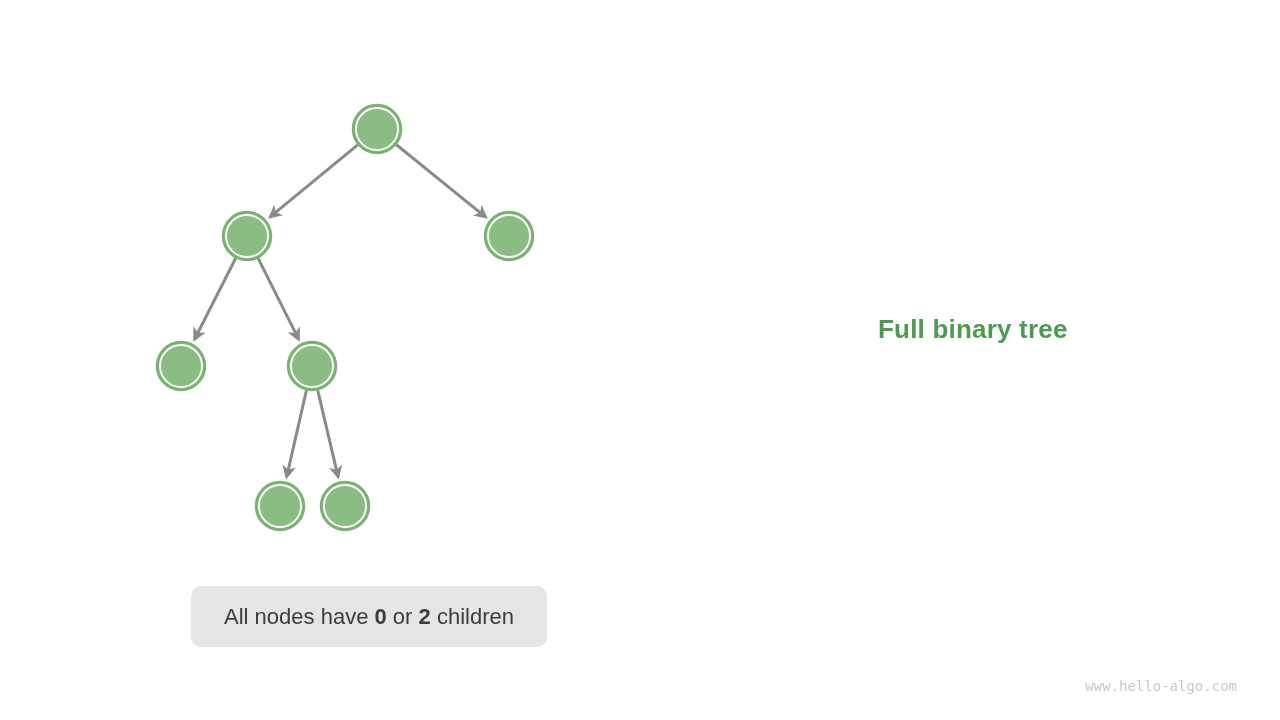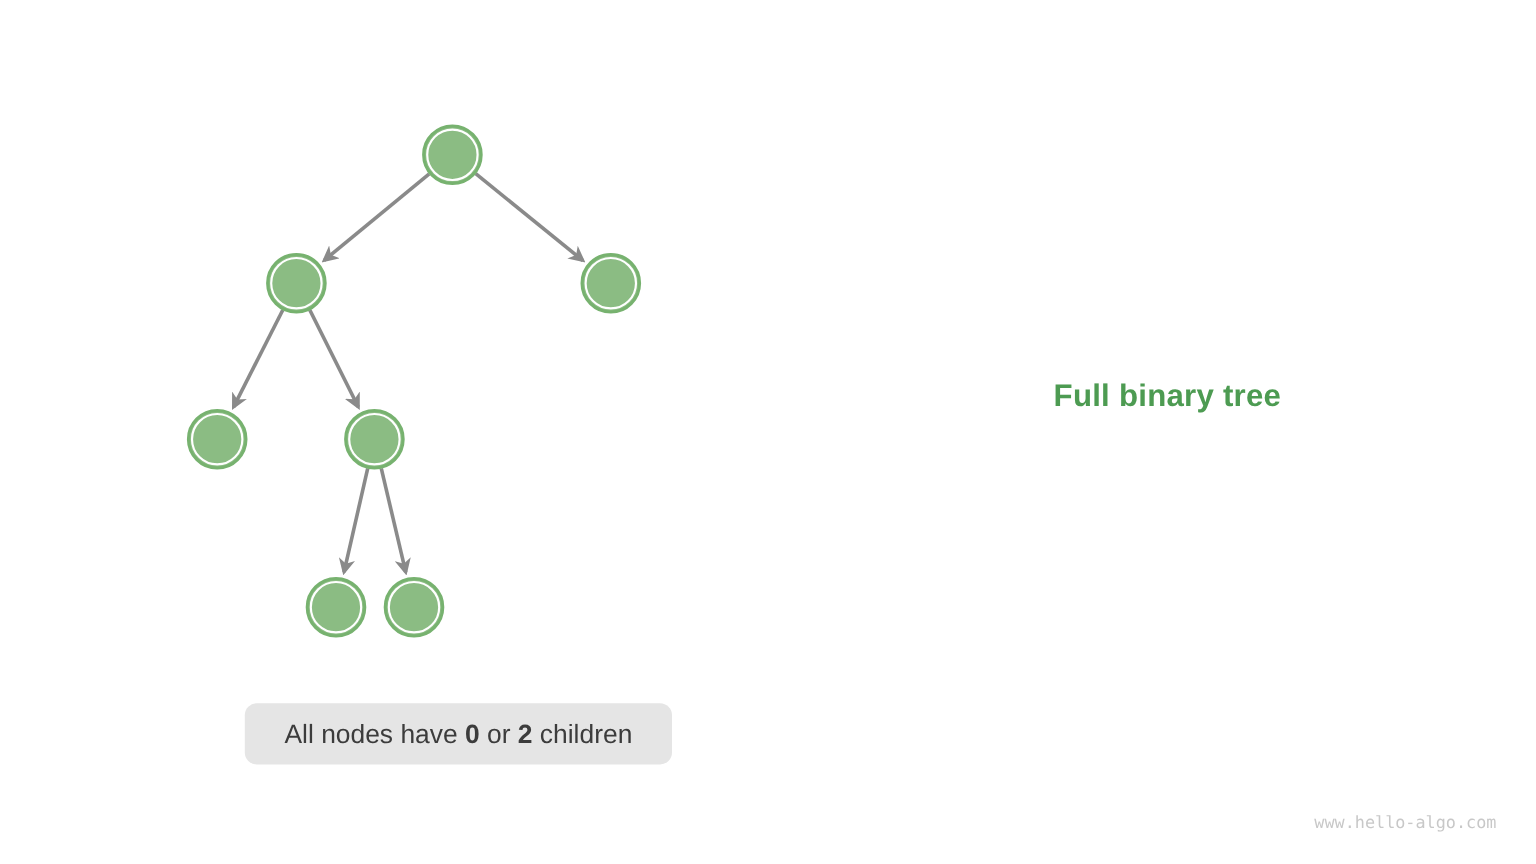--- a/index.html
+++ b/index.html
@@ -25,37 +25,37 @@
     left: 878px;
     top: 300px;
     font-size: 26px;
     font-weight: 700;
     letter-spacing: 0.2px;
     white-space: nowrap;
     margin-top: 14px;
   }
   .caption-badge {
     position: absolute;
-    left: 204px;
+    left: 191px;
     top: 586px;
     width: 356px;
-    height: 51px;
+    height: 61px;
     border-radius: 10px;
     display: flex;
     align-items: center;
     justify-content: center;
     font-size: 22px;
     white-space: pre;
   }
   .caption-badge b {
     font-weight: 700;
   }
   .watermark {
     position: absolute;
-    right: 33px;
+    right: 43px;
     top: 678px;
     font-family: "DejaVu Sans Mono", monospace;
     font-size: 14px;
     white-space: nowrap;
   }
 </style>
 </head>
 <body>
 
 <div class="stage">

